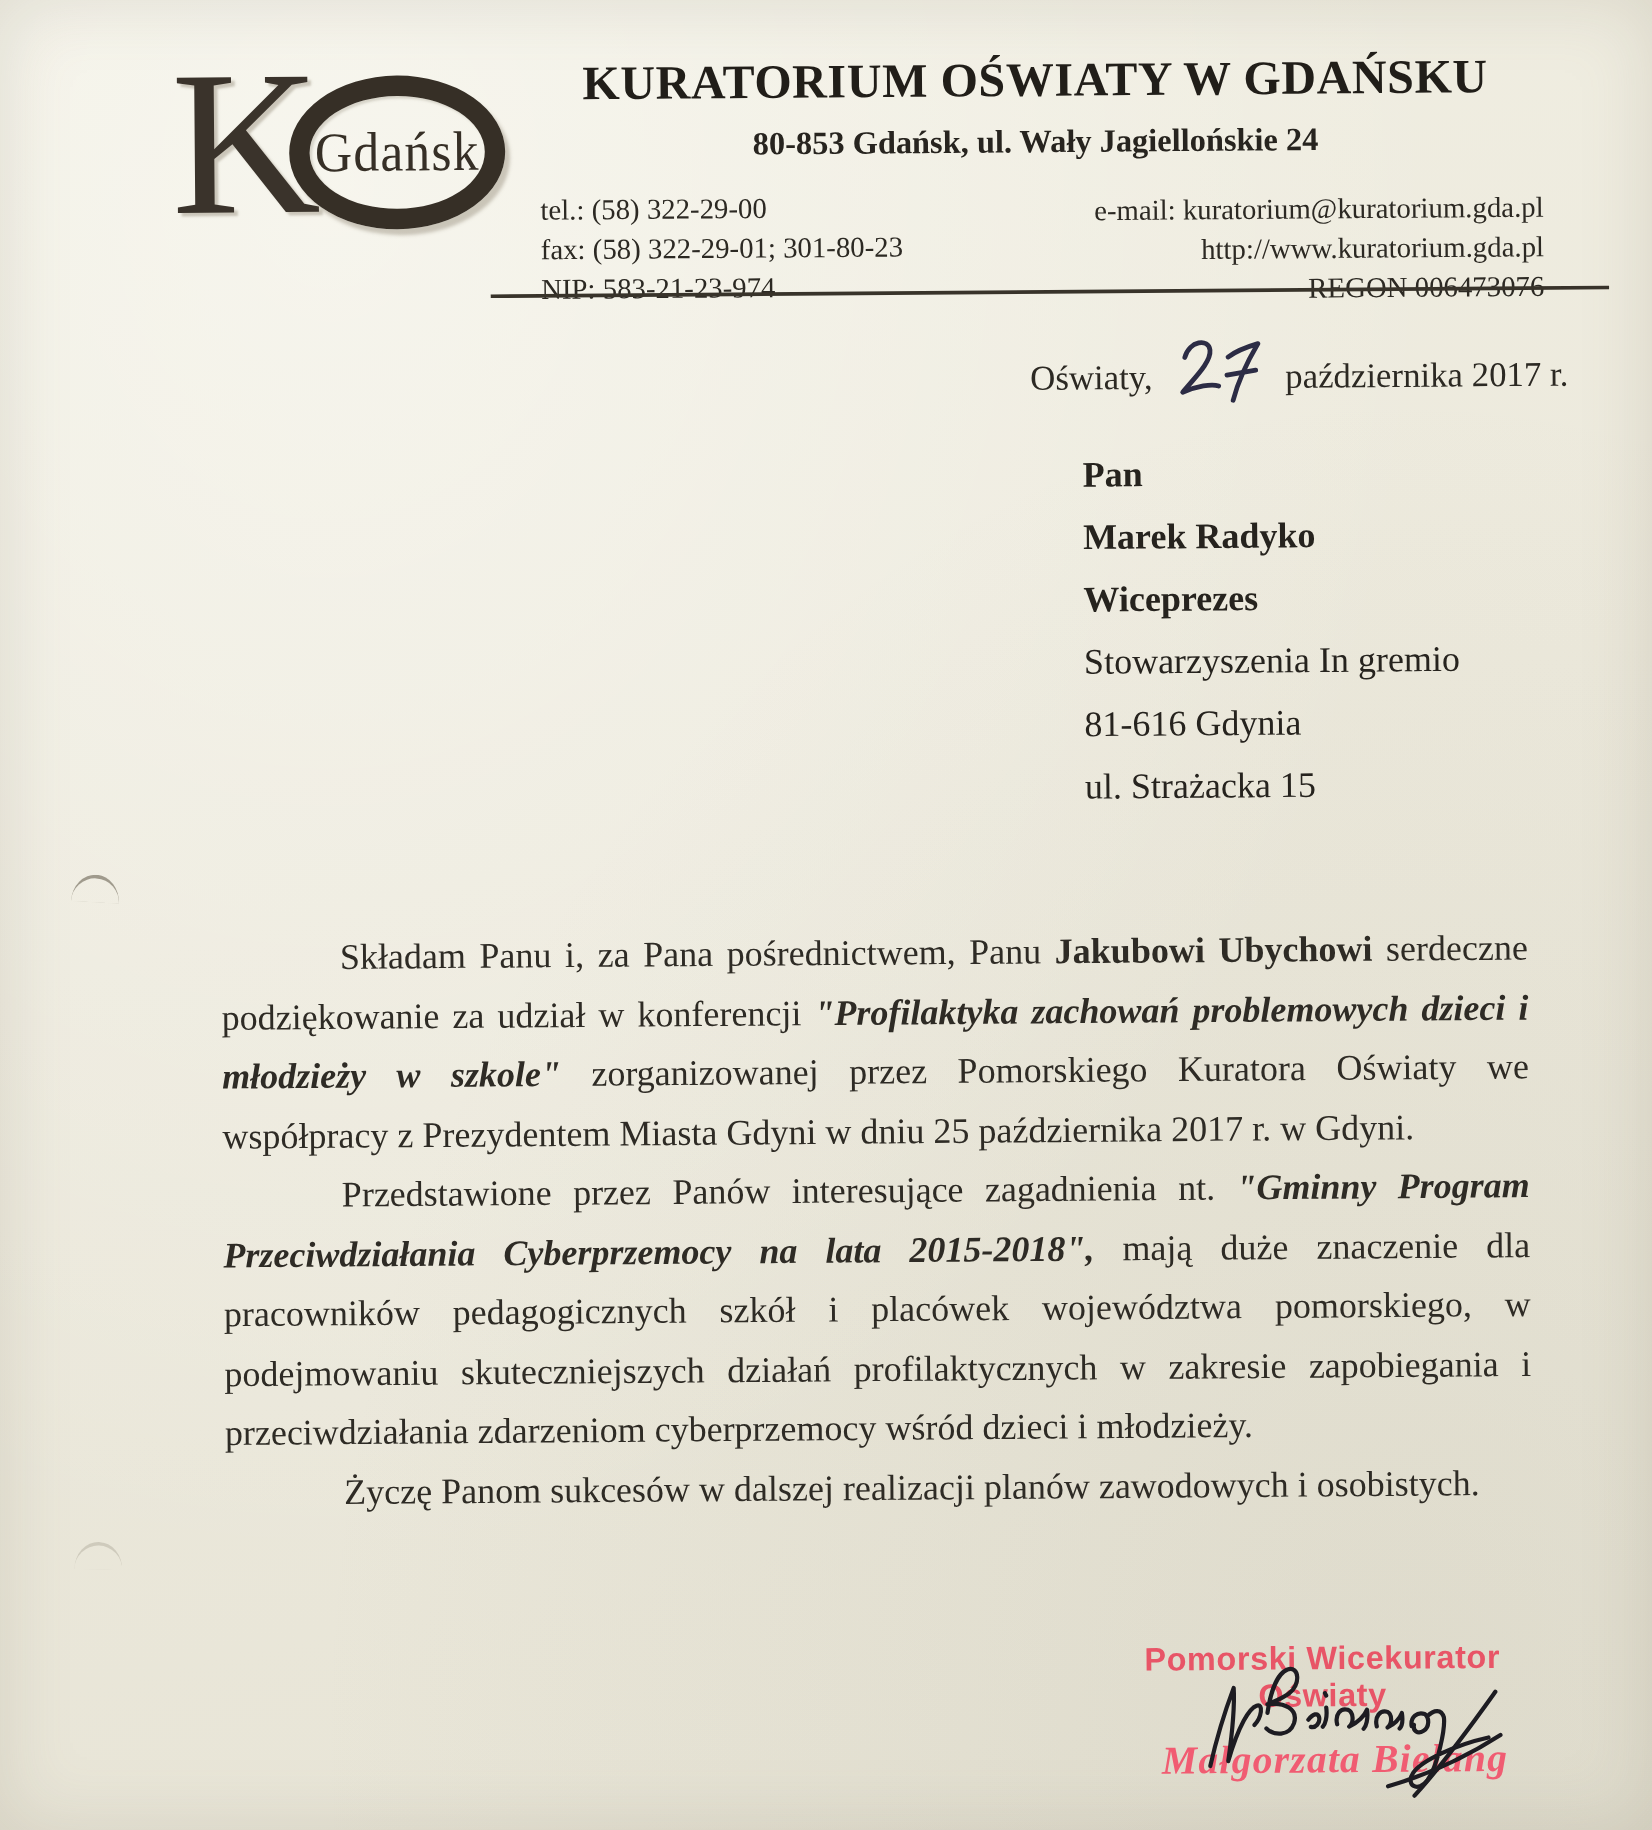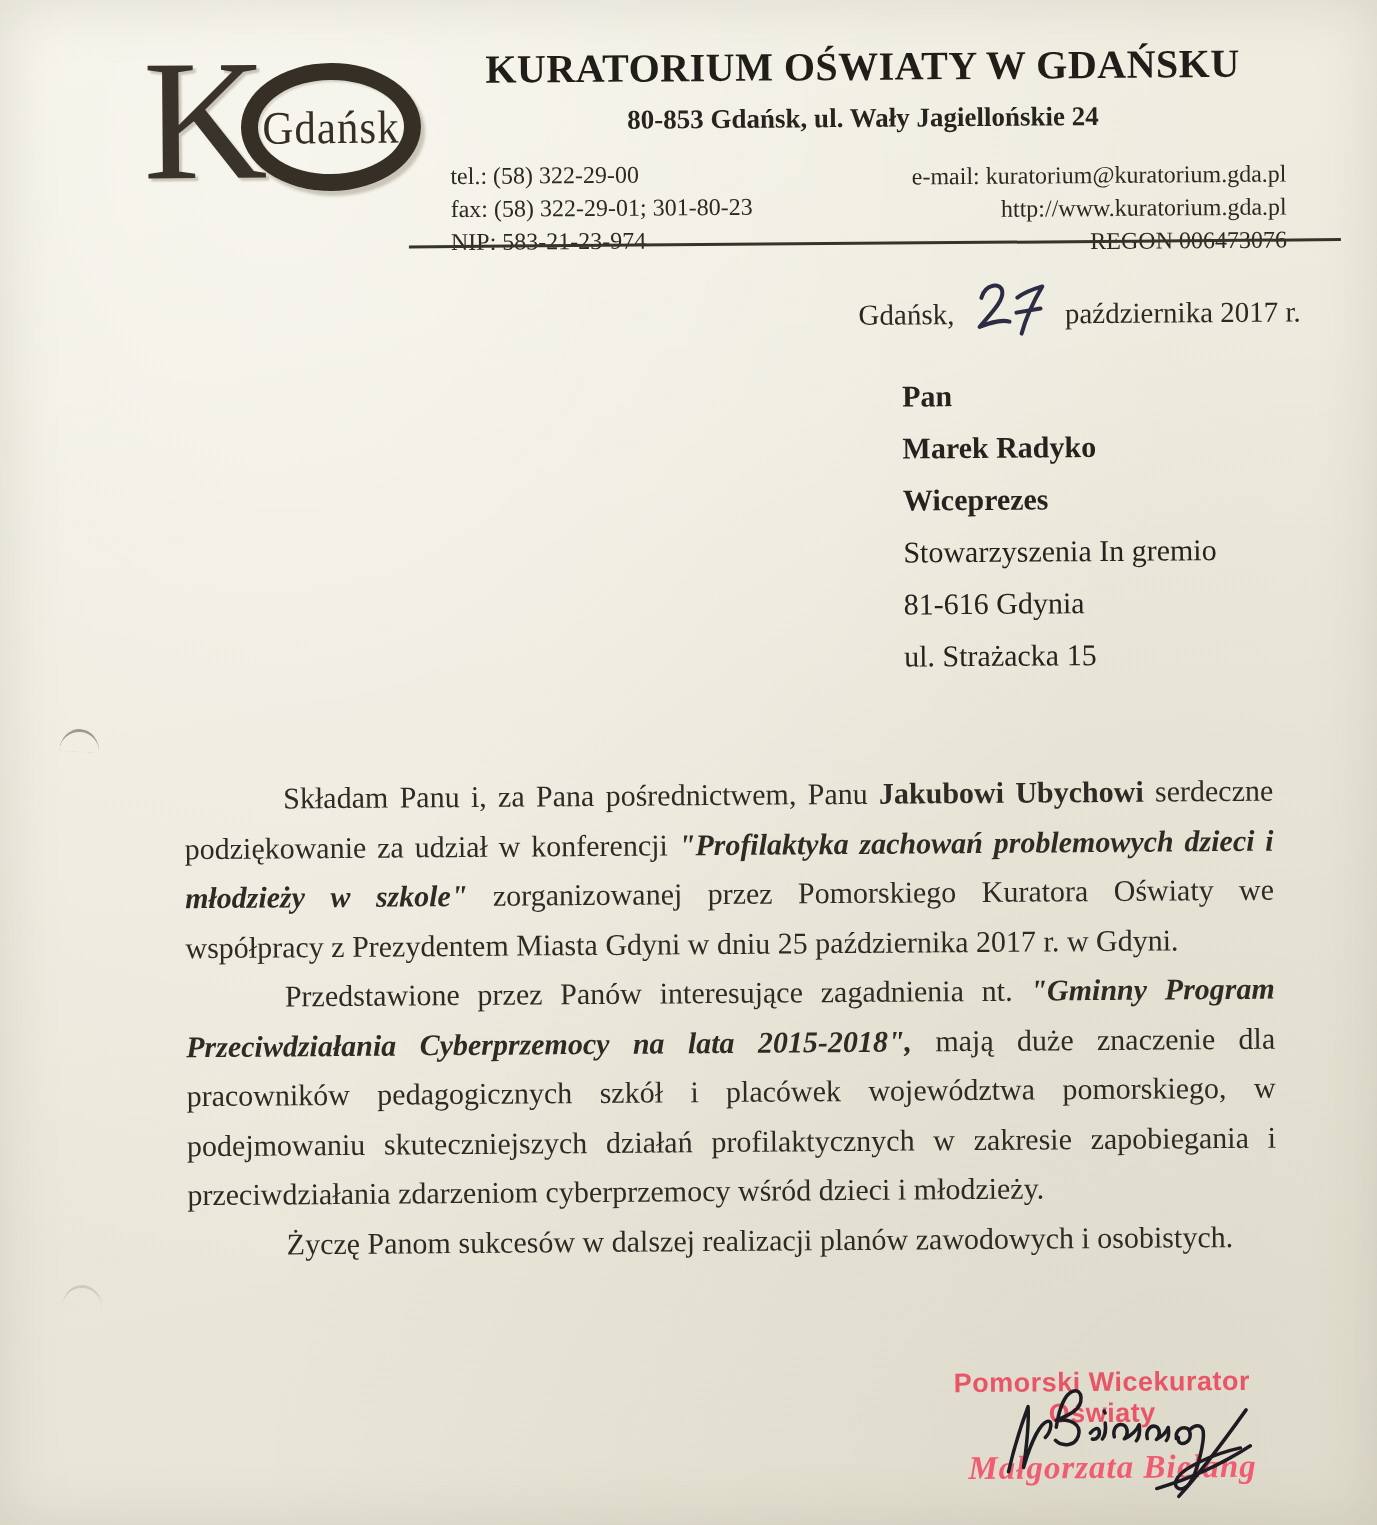--- a/index.html
+++ b/index.html
@@ -103,21 +103,21 @@
     </div>
     <div class="contact-r">
       <div>e-mail: kuratorium@kuratorium.gda.pl</div>
       <div>http://www.kuratorium.gda.pl</div>
       <div>REGON 006473076</div>
     </div>
 
     <div class="h-rule"></div>
 
     <div class="dateline">
-      <span>Gdańsk,</span>
+      <span>Oświaty,</span>
       <svg width="84" height="66" viewBox="0 0 84 66">
         <g fill="none" stroke="#2c2c45" stroke-width="4" stroke-linecap="round" stroke-linejoin="round">
           <path d="M14 24 C18 10 34 8 35 18 C36 28 22 41 12 53 C24 48 36 46 42 48"></path>
           <path d="M50 24 C58 18 68 15 75 13 C66 28 58 45 54 60"></path>
           <path d="M49 39 L73 35"></path>
         </g>
       </svg>
       <span>października 2017 r.</span>
     </div>
 

